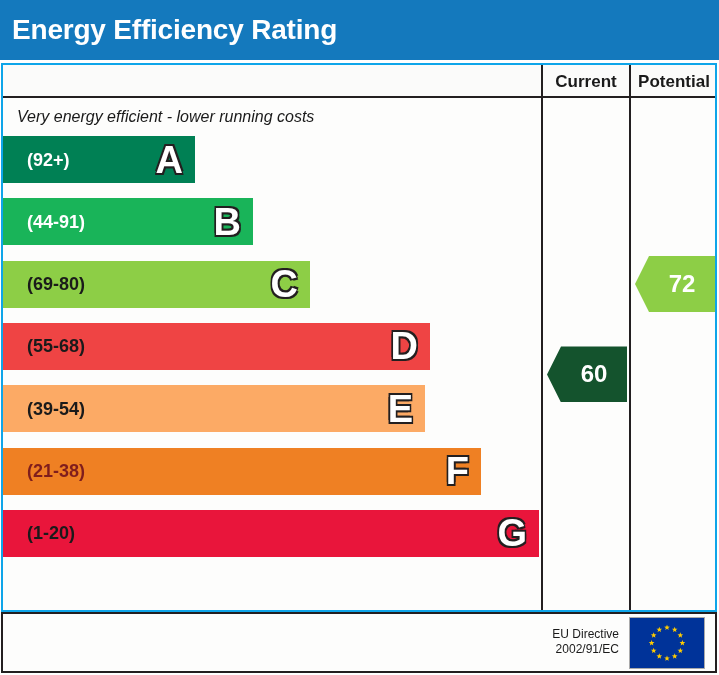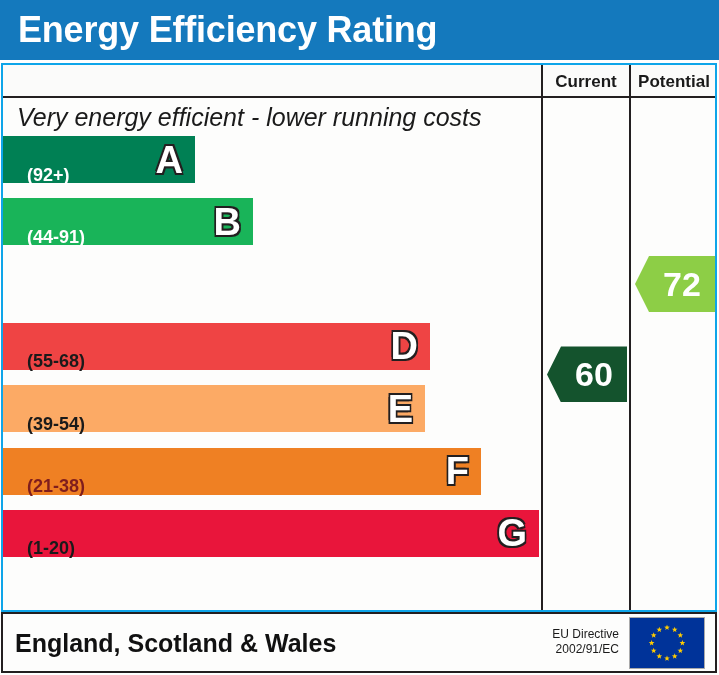--- a/index.html
+++ b/index.html
@@ -31,25 +31,24 @@
     height: 60px;
     background: #1479bd;
     box-sizing: border-box;
   }
   .title-bar .title-text {
     position: absolute;
     left: 12px;
     top: 50%;
     transform: translateY(-50%);
     color: #ffffff;
-    font-size: 36px;
+    font-size: 28px;
     font-weight: bold;
     letter-spacing: -0.2px;
     white-space: nowrap;
-    margin-left: 6px;
   }
 
   
   .table-frame {
     position: absolute;
     left: 1px;
     top: 63px;
     width: 716px;
     height: 549px;
     border: 2px solid #0ea5e9;
@@ -92,21 +91,21 @@
   .col-head.current { left: 540px; width: 86px; }
   .col-head.potential { left: 628px; width: 86px; }
 
   
   .caption {
     position: absolute;
     left: 0;
     width: 538px;
     height: 38px;
     line-height: 38px;
-    font-size: 25px;
+    font-size: 16px;
     font-style: italic;
     color: #1a1a1a;
     padding-left: 14px;
     box-sizing: border-box;
     white-space: nowrap;
   }
   .caption.top { top: 33px; }
   .caption.bottom { top: 509px; height: 38px; line-height: 38px; }
 
   
@@ -124,21 +123,20 @@
     box-sizing: border-box;
   }
   .band .range {
     position: absolute;
     left: 24px;
     top: 50%;
     transform: translateY(-50%);
     font-size: 18px;
     font-weight: bold;
     white-space: nowrap;
-    margin-top: 15px;
   }
   .band .letter {
     position: absolute;
     right: 12px;
     top: 50%;
     transform: translateY(-50%);
     font-size: 38px;
     font-weight: bold;
     line-height: 1;
     color: #ffffff;
@@ -159,21 +157,21 @@
     clip-path: polygon(14px 0, 100% 0, 100% 100%, 14px 100%, 0 50%);
   }
   .rating .value {
     position: absolute;
     left: 14px;
     right: 0;
     top: 50%;
     transform: translateY(-50%);
     text-align: center;
     color: #ffffff;
-    font-size: 34px;
+    font-size: 24px;
     font-weight: bold;
     line-height: 1;
   }
 
   
   .footer {
     position: absolute;
     left: 1px;
     top: 612px;
     width: 716px;
@@ -236,20 +234,24 @@
     <div class="caption top">Very energy efficient - lower running costs</div>
 
     <div class="bands" id="bands-container">
         <div class="band" style="top: 0px; width: 192px; background: rgb(0, 128, 84);">
           <span class="range" style="color: rgb(255, 255, 255);">(92+)</span>
           <span class="letter">A</span>
         </div>
         <div class="band" style="top: 62.3px; width: 250px; background: rgb(25, 180, 89);">
           <span class="range" style="color: rgb(255, 255, 255);">(44-91)</span>
           <span class="letter">B</span>
+        </div>
+        <div class="band" style="top: 124.6px; width: 307px; background: rgb(141, 206, 70);">
+          <span class="range" style="color: rgb(26, 26, 26);">(69-80)</span>
+          <span class="letter">C</span>
         </div>
         <div class="band" style="top: 186.9px; width: 427px; background: #ef4444;">
           <span class="range" style="color: rgb(26, 26, 26);">(55-68)</span>
           <span class="letter">D</span>
         </div>
         <div class="band" style="top: 249.2px; width: 422px; background: rgb(252, 170, 101);">
           <span class="range" style="color: rgb(26, 26, 26);">(39-54)</span>
           <span class="letter">E</span>
         </div>
         <div class="band" style="top: 311.5px; width: 478px; background: rgb(239, 128, 35);">
@@ -265,21 +267,20 @@
 
     <div class="rating" id="rating-current" style="background: #14532d; left: 544px; width: 80px; top: 253.4px; margin-top: 28px;">
       <span class="value">60</span>
     </div>
     <div class="rating" id="rating-potential" style="background: rgb(141, 206, 70); left: 632px; width: 80px; top: 191.1px;">
       <span class="value">72</span>
     </div>
   </div>
 
   <div class="footer">
-    <div class="region">England, Scotland &amp; Wales</div>
     <div class="directive">
       <div>EU Directive</div>
       <div>2002/91/EC</div>
     </div>
     <div class="eu-flag">
       <svg viewBox="0 0 76 52" aria-hidden="true">
         <rect x="0" y="0" width="76" height="52" fill="#003399"></rect>
         <g id="eu-stars" fill="#ffcc00">
             <polygon points="38.00,6.90 38.77,8.95 40.95,9.04 39.24,10.40 39.82,12.51 38.00,11.30 36.18,12.51 36.76,10.40 35.05,9.04 37.23,8.95"></polygon>
             <polygon points="46.00,9.04 46.77,11.09 48.95,11.19 47.24,12.55 47.82,14.65 46.00,13.45 44.18,14.65 44.76,12.55 43.05,11.19 45.23,11.09"></polygon>

